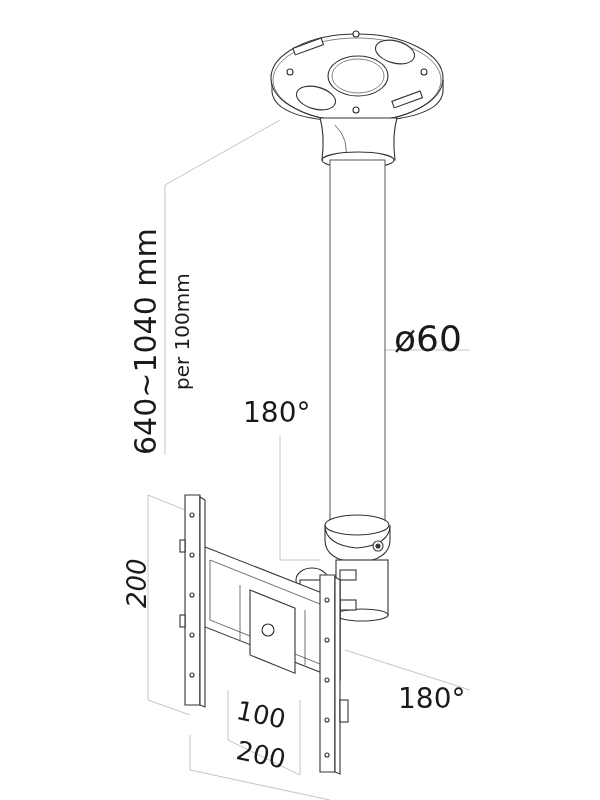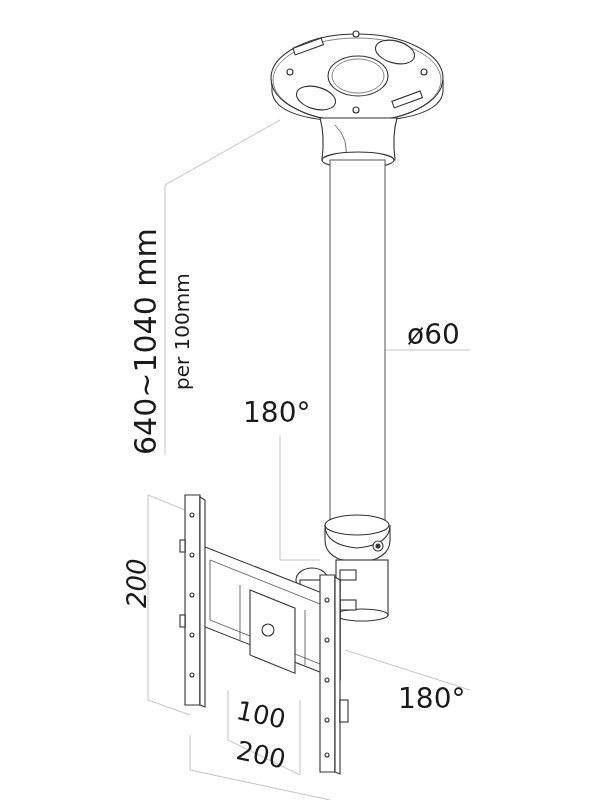--- a/index.html
+++ b/index.html
@@ -101,18 +101,18 @@
     <circle cx="327" cy="640" r="2"></circle>
     <circle cx="327" cy="680" r="2"></circle>
     <circle cx="327" cy="720" r="2"></circle>
     <circle cx="327" cy="755" r="2"></circle>
     <rect x="340" y="700" width="8" height="22"></rect>
   </g>
 </svg>
 
 <div class="lbl vert" style="left:128px; top:455px; font-size:30px;">640~1040 mm</div>
 <div class="lbl vert" style="left:170px; top:390px; font-size:20px;">per 100mm</div>
-<div class="lbl" style="left:407px; top:318px; font-size:28px;">ø60</div>
+<div class="lbl" style="left:394px; top:318px; font-size:36px;">ø60</div>
 <div class="lbl" style="left:243px; top:396px; font-size:28px;">180°</div>
 <div class="lbl" style="left:398px; top:682px; font-size:28px;">180°</div>
 <div class="lbl vert" style="left:122px; top:608px; font-size:26px; font-style:italic;">200</div>
 <div class="lbl" style="left:240px; top:695px; font-size:26px; transform:rotate(12deg); transform-origin:left top;">100</div>
 <div class="lbl" style="left:240px; top:735px; font-size:26px; transform:rotate(12deg); transform-origin:left top;">200</div>
 
 </body></html>

